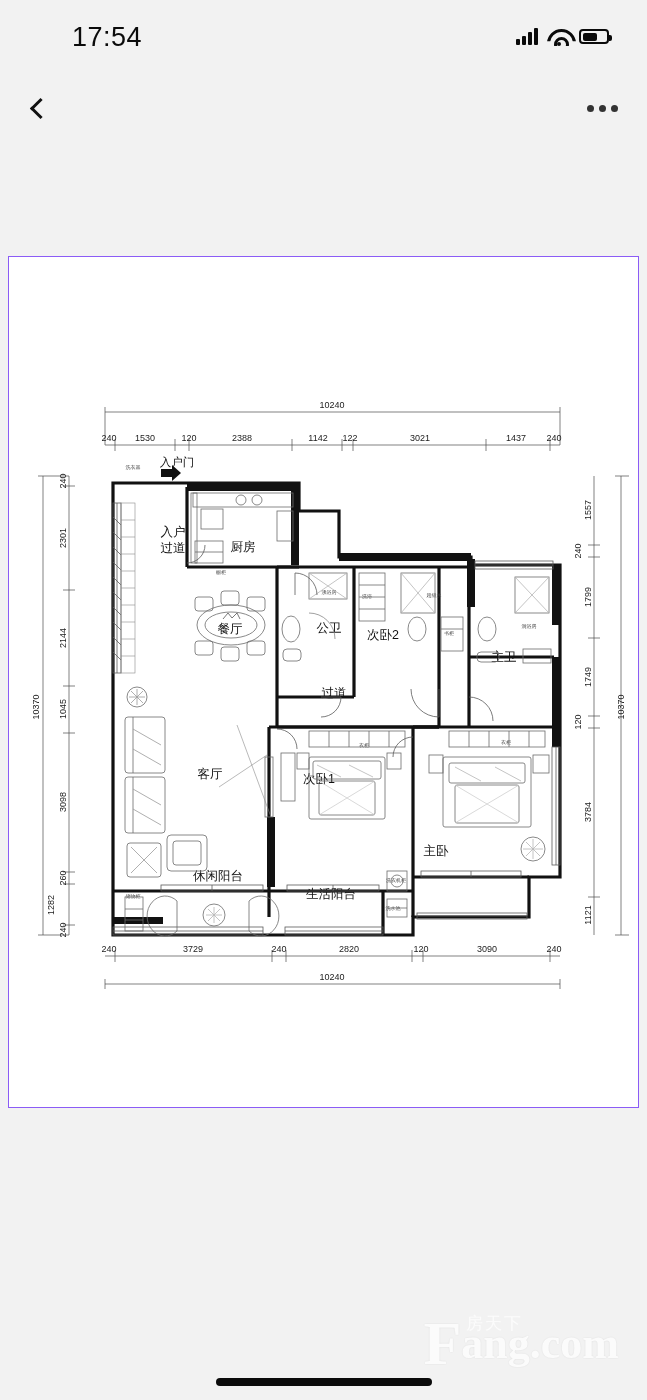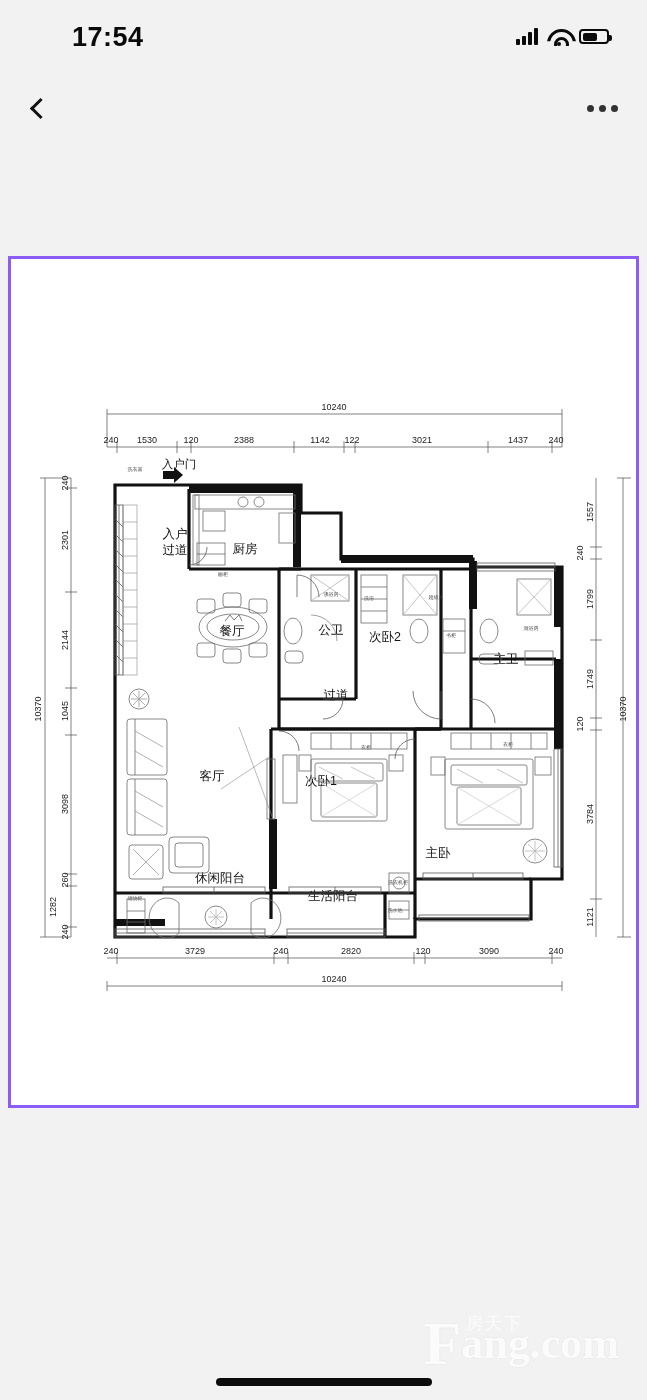--- a/index.html
+++ b/index.html
@@ -16,21 +16,21 @@
   }
 
   
   .statusbar {
     position: absolute; top: 0; left: 0;
     width: 647px; height: 74px;
     background: #f2f2f2;
   }
   .status-time {
     position: absolute; left: 72px; top: 22px;
-    font-size: 27px; font-weight: bold; color: #0b0b0b;
+    font-size: 27px; font-weight: normal; color: #0b0b0b;
     letter-spacing: 0.5px;
   }
   .status-right {
     position: absolute; right: 38px; top: 28px;
     display: flex; align-items: center; gap: 9px;
   }
   .sig { display: flex; align-items: flex-end; gap: 2px; height: 17px; }
   .sig i { display: block; width: 4px; background: #0b0b0b; border-radius: 1px; }
   .sig i:nth-child(1){ height: 6px; }
   .sig i:nth-child(2){ height: 9px; }
@@ -85,21 +85,21 @@
     display: flex; align-items: center; justify-content: center; gap: 5px;
     cursor: pointer;
   }
   .more-btn i { width: 7px; height: 7px; border-radius: 50%; background: #333; display: block; }
 
   
   .sheet {
     position: absolute; left: 8px; top: 256px;
     width: 631px; height: 852px;
     background: #ffffff;
-    border: 3px solid #8b5cf6;
+    border: 1px solid #8b5cf6;
   }
 
   .plan {
     position: absolute; left: 0; top: 0;
     width: 631px; height: 852px;
   }
   svg.planvg { display: block; width: 631px; height: 852px; }
 
   
   .watermark {

